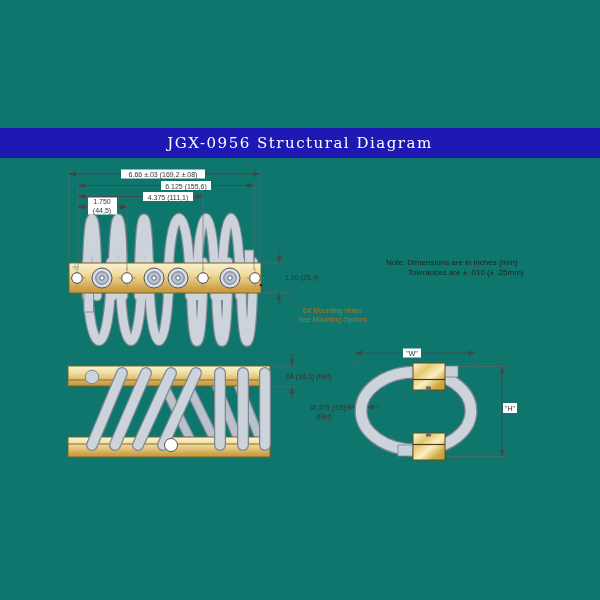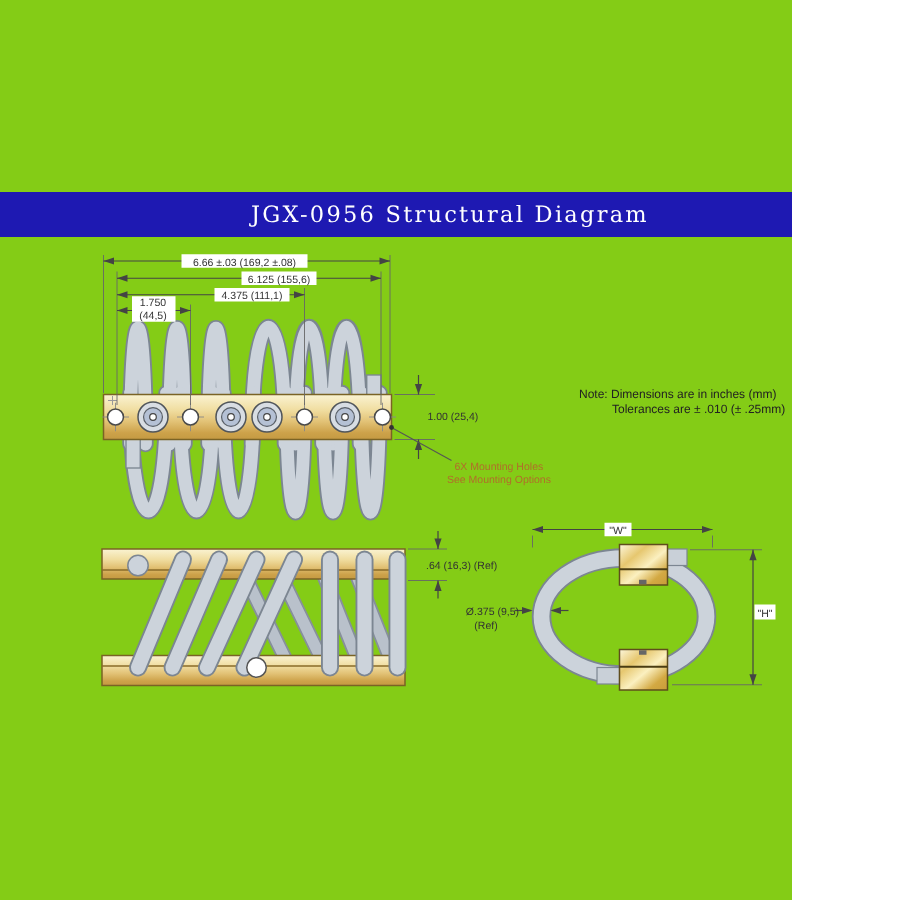--- a/index.html
+++ b/index.html
@@ -1,16 +1,16 @@
 <!DOCTYPE html>
 <html><head>
 <meta charset="utf-8">
 <style>
   html,body{margin:0;padding:0;background:#fff;}
-  .page{position:relative;width:528px;height:600px;background:#84cc16;overflow:hidden;
+  .page{position:relative;width:600px;height:600px;background:#0f766e;overflow:hidden;
         font-family:"Liberation Sans",sans-serif;}
   .banner{position:absolute;left:0;top:128px;width:600px;height:30px;background:#1e19b2;}
   .banner .title{display:block;width:100%;text-align:center;line-height:30px;color:#ffffff;
         font-family:"DejaVu Serif",serif;font-size:15px;letter-spacing:1.5px;white-space:nowrap;}
   svg{position:absolute;left:0;top:0;}
   .dimtxt{font-family:"Liberation Sans",sans-serif;font-size:7px;fill:#333;}
   .notetxt{font-family:"Liberation Sans",sans-serif;font-size:8px;fill:#222;}
   .callouttxt{font-family:"Liberation Sans",sans-serif;font-size:7px;fill:#b06f2a;}
   .dimline{stroke:#444;stroke-width:0.8;fill:none;}
   .extline{stroke:#666;stroke-width:0.6;fill:none;}

